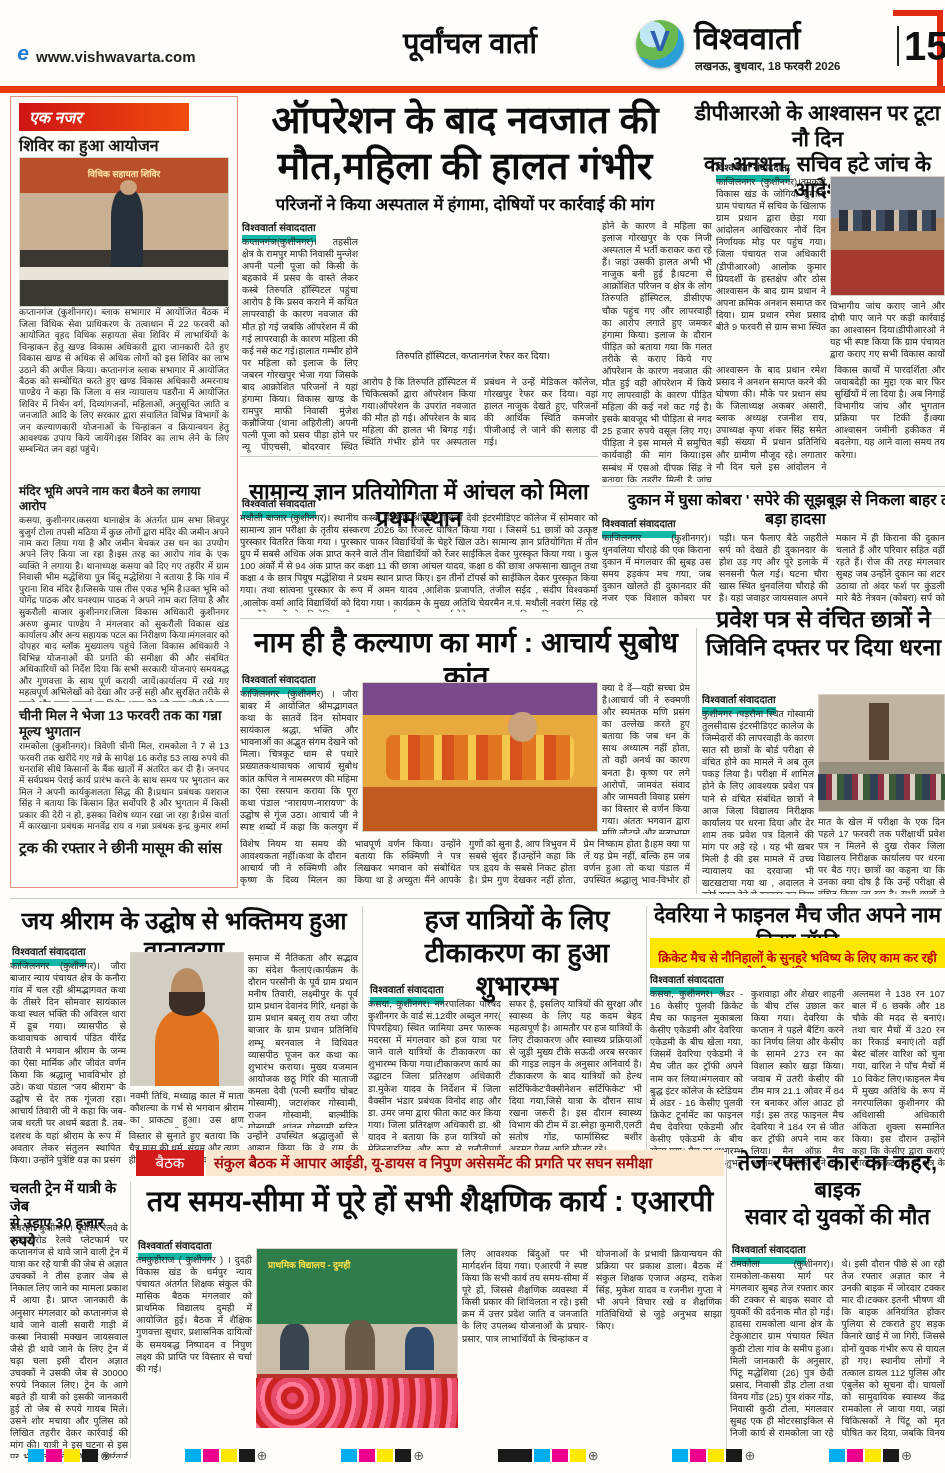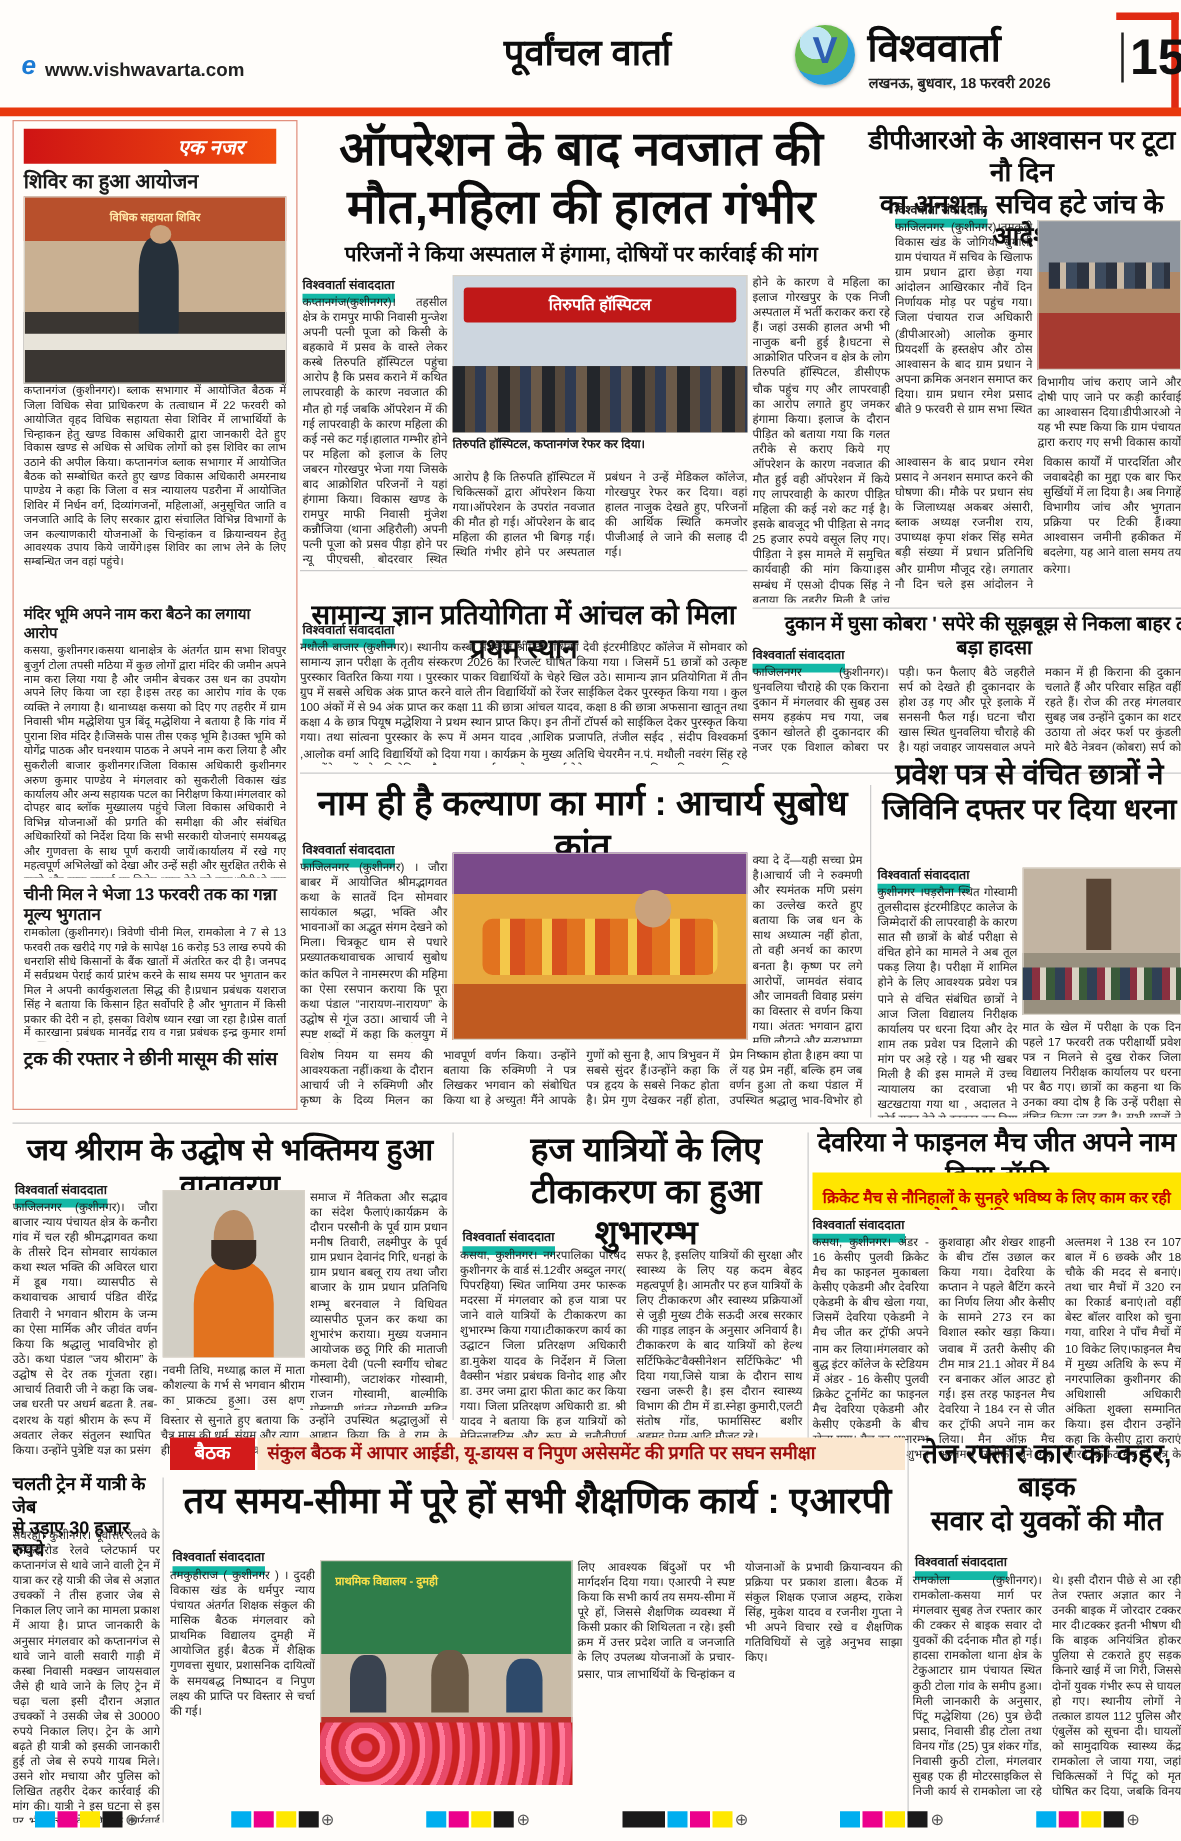--- a/index.html
+++ b/index.html
@@ -6,46 +6,46 @@
   #sheet{position:relative;width:945px;height:1473px;background:#fffdfa;margin:0 auto;
          font-family:"Liberation Sans","DejaVu Sans",sans-serif;color:#1a1a1a;overflow:hidden;}
   .abs{position:absolute;}
   .hd{font-weight:bold;color:#0d0d0d;line-height:1.22;text-align:center;white-space:pre-line;}
   .hd-left{text-align:left;}
   .byline{font-weight:bold;font-size:10px;border-bottom:7px solid #14b8a6;display:inline-block;padding-bottom:1px;}
   .body{font-size:9.3px;line-height:1.3;text-align:justify;overflow:hidden;color:#1c1c1c;}
   .cols2{column-count:2;column-gap:8px;}
   .cols3{column-count:3;column-gap:8px;}
   .cols4{column-count:4;column-gap:8px;}
-  .caption{font-weight:bold;font-size:9.5px;line-height:1.25;overflow:hidden;}
+  .caption{font-weight:normal;font-size:9.5px;line-height:1.25;overflow:hidden;margin-left:34px;}
   .rule-h{background:#c9c9c9;height:1px;}
   .rule-v{background:#cccccc;width:1px;}
   .photo{overflow:hidden;background:#aab2bb;box-shadow:0 0 0 1px #d8d2c8 inset;}
   
   #redbar{left:0;top:86px;width:945px;height:7px;background:#e8380d;}
   #url{left:36px;top:48px;font-weight:bold;font-size:15px;color:#222;}
   #e-icon{left:12px;top:42px;width:22px;height:22px;border-radius:50%;
           color:#1c7bd4;font-weight:bold;font-size:21px;font-style:italic;line-height:22px;text-align:center;}
   #edition{left:320px;top:26px;width:300px;font-size:29px;}
   #globe{left:636px;top:20px;width:48px;height:48px;border-radius:50%;
          background:radial-gradient(circle at 35% 30%,#bfe6f2 0 28%,#69b84f 29% 55%,#2d9fd8 56% 100%);
          box-shadow:0 1px 3px rgba(0,0,0,.35);}
   #globe span{position:absolute;left:0;top:4px;width:48px;text-align:center;font-weight:bold;font-size:30px;color:#2f5fb3;}
   #papername{left:694px;top:20px;font-size:31px;text-align:left;}
   #paperdate{left:695px;top:58px;font-size:11.5px;font-weight:bold;color:#222;}
   #pagebox{left:893px;top:10px;width:44px;height:74px;border-top:6px solid #e02a12;border-right:6px solid #e02a12;}
   #pageno{position:absolute;left:4px;top:10px;font-size:40px;font-weight:bold;color:#111;border-left:2px solid #222;padding-left:5px;line-height:1;}
   
   #onelook{left:10px;top:96px;width:228px;height:792px;border:1px solid #e2907e;padding:6px 8px;box-sizing:border-box;overflow:hidden;}
   #onelook .tag{background:linear-gradient(90deg,#cf1414,#f04d0e);color:#fff;font-weight:bold;font-style:italic;
-                font-size:16px;padding:3px 26px;width:150px;text-align:right;}
+                font-size:16px;padding:3px 10px;width:150px;text-align:left;}
   #onelook h3{margin:6px 0 2px;font-size:16px;line-height:1.15;}
   #onelook h4{margin:5px 0 2px;font-size:12px;line-height:1.2;}
   #onelook .body{font-size:9px;line-height:1.27;}
-  .chip{background:#d31b1b;color:#fff;font-weight:bold;font-size:15px;text-align:center;line-height:26px;}
+  .chip{background:#d31b1b;color:#fff;font-weight:normal;font-size:15px;text-align:center;line-height:26px;}
   .kicker-banner{background:#fbe7cf;color:#9e0d0d;font-weight:bold;font-size:14.5px;line-height:26px;padding-left:8px;overflow:hidden;white-space:nowrap;}
   .yellow-kicker{background:#ffe600;color:#c40000;font-weight:bold;font-size:12.5px;line-height:1.2;padding:13px 4px;text-align:center;overflow:hidden;}
   .cmyk{display:flex;gap:2px;align-items:center;}
   .cmyk i{width:16px;height:13px;display:block;}
   .reg{color:#555;font-size:13px;line-height:13px;font-style:normal;}
 </style>
 </head>
 <body>
 
 <div id="sheet">
@@ -80,24 +80,20 @@
     <div class="body" style="height:92px;">रामकोला (कुशीनगर)। त्रिवेणी चीनी मिल, रामकोला ने 7 से 13 फरवरी तक खरीदे गए गन्ने के सापेक्ष 16 करोड़ 53 लाख रुपये की धनराशि सीधे किसानों के बैंक खातों में अंतरित कर दी है। जनपद में सर्वप्रथम पेराई कार्य प्रारंभ करने के साथ समय पर भुगतान कर मिल ने अपनी कार्यकुशलता सिद्ध की है।प्रधान प्रबंधक यशराज सिंह ने बताया कि किसान हित सर्वोपरि है और भुगतान में किसी प्रकार की देरी न हो, इसका विशेष ध्यान रखा जा रहा है।प्रेस वार्ता में कारखाना प्रबंधक मानवेंद्र राय व गन्ना प्रबंधक इन्द्र कुमार शर्मा उपस्थित रहे।</div>
     <h3 style="font-size:15px;">ट्रक की रफ्तार ने छीनी मासूम की सांस</h3>
 
   </div>
 
   <div class="abs hd" style="left:242px;top:98px;width:446px;font-size:38px;line-height:1.2;">ऑपरेशन के बाद नवजात की
 मौत,महिला की हालत गंभीर</div>
   <div class="abs hd" style="left:250px;top:194px;width:430px;font-size:16.5px;">परिजनों ने किया अस्पताल में हंगामा, दोषियों पर कार्रवाई की मांग</div>
   <div class="abs byline" style="left:242px;top:220px;">विश्ववार्ता संवाददाता</div>
   <div class="abs body" style="left:242px;top:236px;width:116px;height:218px;">कप्तानगंज(कुशीनगर)।  तहसील क्षेत्र के रामपुर माफी निवासी मुन्जेश अपनी पत्नी पूजा को किसी के बहकावे में प्रसव के वास्ते लेकर कस्बे तिरुपति हॉस्पिटल पहुंचा आरोप है कि प्रसव कराने में कथित लापरवाही के कारण नवजात की मौत हो गई जबकि ऑपरेशन में की गई लापरवाही के कारण महिला की कई नसे कट गई।हालात गम्भीर होने पर महिला को इलाज के लिए जबरन गोरखपुर भेजा गया जिसके बाद आक्रोशित परिजनों ने यहां हंगामा किया। विकास खण्ड के रामपुर माफी निवासी मुंजेश कन्नौजिया (थाना अहिरौली) अपनी पत्नी पूजा को प्रसव पीड़ा होने पर न्यू पीएचसी, बोदरवार स्थित स्वास्थ्य केंद्र पर ले गए। परिजनों के अनुसार आशा कार्यकर्ता रागनी देवी के माध्यम से भर्ती कराई गई महिला को वहां मौजूद एएनएम मेंथली देवी ने आगे उपचार के लिए</div>
-  <div class="abs photo" style="left:362px;top:220px;width:236px;height:126px;background:linear-gradient(180deg,#cdd6df 0 58%,#4c4a48 58% 100%);">
-    <div style="position:absolute;left:4%;top:8%;width:92%;height:22%;background:#c01818;color:#fff;font-weight:bold;font-size:13px;text-align:center;line-height:27px;border-radius:3px;">तिरुपति हॉस्पिटल</div>
-    <div style="position:absolute;left:0;bottom:0;width:100%;height:42%;background:repeating-linear-gradient(90deg,#23262b 0 10px,#55483c 10px 18px,#2e3a52 18px 27px,#6b5a49 27px 36px);"></div>
-  </div>
   <div class="abs caption" style="left:362px;top:350px;width:236px;height:24px;">तिरुपति हॉस्पिटल, कप्तानगंज रेफर कर दिया।</div>
   <div class="abs body cols2" style="left:362px;top:376px;width:236px;height:78px;">आरोप है कि तिरुपति हॉस्पिटल में चिकित्सकों द्वारा ऑपरेशन किया गया।ऑपरेशन के उपरांत नवजात की मौत हो गई। ऑपरेशन के बाद महिला की हालत भी बिगड़ गई। स्थिति गंभीर होने पर अस्पताल प्रबंधन ने उन्हें मेडिकल कॉलेज, गोरखपुर रेफर कर दिया। वहां हालत नाजुक देखते हुए, परिजनों की आर्थिक स्थिति कमजोर पीजीआई ले जाने की सलाह दी गई।</div>
   <div class="abs body" style="left:602px;top:220px;width:110px;height:262px;">होने के कारण वे महिला का इलाज गोरखपुर के एक निजी अस्पताल में भर्ती कराकर करा रहे हैं। जहां उसकी हालत अभी भी नाजुक बनी हुई है।घटना से आक्रोशित परिजन व क्षेत्र के लोग तिरुपति हॉस्पिटल, डीसीएफ चौक पहुंच गए और लापरवाही का आरोप लगाते हुए जमकर हंगामा किया। इलाज के दौरान पीड़ित को बताया गया कि गलत तरीके से कराए किये गए ऑपरेशन के कारण नवजात की मौत हुई वही ऑपरेशन में किये गए लापरवाही के कारण पीड़ित महिला की कई नशे कट गई है।इसके बावजूद भी पीड़िता से नगद 25 हजार रुपये वसूल लिए गए।पीड़िता ने इस मामले में समुचित कार्यवाही की मांग किया।इस सम्बंध में एसओ दीपक सिंह ने बताया कि तहरीर मिली है जांच के उपरांत कार्यवाही किया जाएगा। इस अवसर पर कैलाश कन्नौजिया, रामचंद्र पासवान समेत बड़ी संख्या में ग्रामीणों ने अस्पताल प्रबंधन के खिलाफ नारेबाजी की। परिजनों ने थाना कप्तानगंज में तहरीर देकर संबंधित स्वास्थ्यकर्मियों व चिकित्सकों के विरुद्ध कड़ी कार्रवाई की मांग किया है।</div>
 
   <div class="abs hd" style="left:690px;top:100px;width:255px;font-size:21px;">डीपीआरओ के आश्वासन पर टूटा नौ दिन
 का अनशन, सचिव हटे जांच के आदेश</div>
   <div class="abs byline" style="left:716px;top:160px;">विश्ववार्ता संवाददाता</div>
   <div class="abs body" style="left:716px;top:176px;width:110px;height:155px;">फाजिलनगर (कुशीनगर)।तमकुही विकास खंड के जोगिया सुमाली ग्राम पंचायत में सचिव के खिलाफ ग्राम प्रधान द्वारा छेड़ा गया आंदोलन आखिरकार नौवें दिन निर्णायक मोड़ पर पहुंच गया। जिला पंचायत राज अधिकारी (डीपीआरओ) आलोक कुमार प्रियदर्शी के हस्तक्षेप और ठोस आश्वासन के बाद ग्राम प्रधान ने अपना क्रमिक अनशन समाप्त कर दिया। ग्राम प्रधान रमेश प्रसाद बीते 9 फरवरी से ग्राम सभा स्थित एएनएम सेंटर पर अनशन पर बैठे थे। उनका आरोप था कि ग्राम पंचायत सचिव मनमाने ढंग से कार्य कर रहे हैं, विकास कार्यों का भुगतान लंबित रख रहे हैं और जानबूझकर योजनाओं को प्रभावित कर रहे हैं। प्रधान ने सचिव के खिलाफ कार्रवाई और लंबित भुगतान की मांग को लेकर आंदोलन छेड़ा था, जिसे ग्रामीणों और प्रधान संघ का खुला समर्थन मिला।नौवें दिन अनशन स्थल पर पहुंचे डीपीआरओ आलोक कुमार प्रियदर्शी ने स्थिति का जायजा लिया और वार्ता के बाद बड़ा निर्णय सुनाया। उन्होंने बताया कि संबंधित सचिव को तत्काल प्रभाव से जोगिया सुमाली ग्राम पंचायत से हटा दिया गया है। साथ ही पूरे प्रकरण की</div>
   <div class="abs photo" style="left:830px;top:176px;width:115px;height:120px;background:linear-gradient(180deg,#8e959e 0 35%,#b08968 35% 62%,#a63a30 62% 100%);">
     <div style="position:absolute;left:8%;top:28%;width:84%;height:18%;background:repeating-linear-gradient(90deg,#2c3340 0 9px,#c9b9a5 9px 14px,#3d4b5e 14px 23px);"></div>

